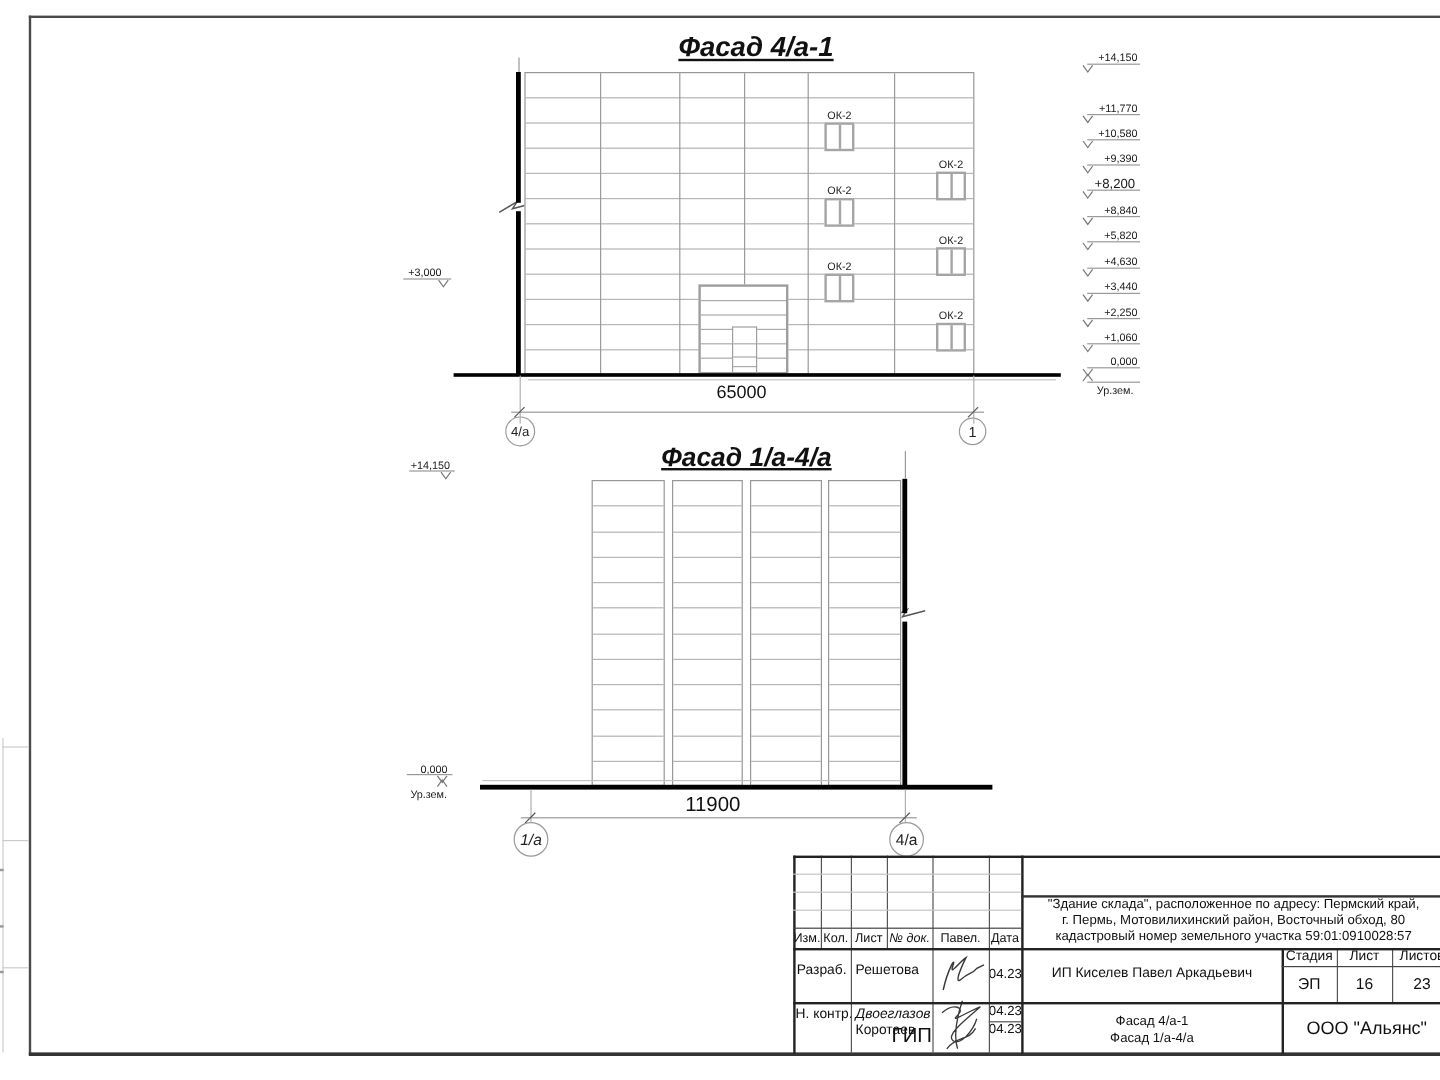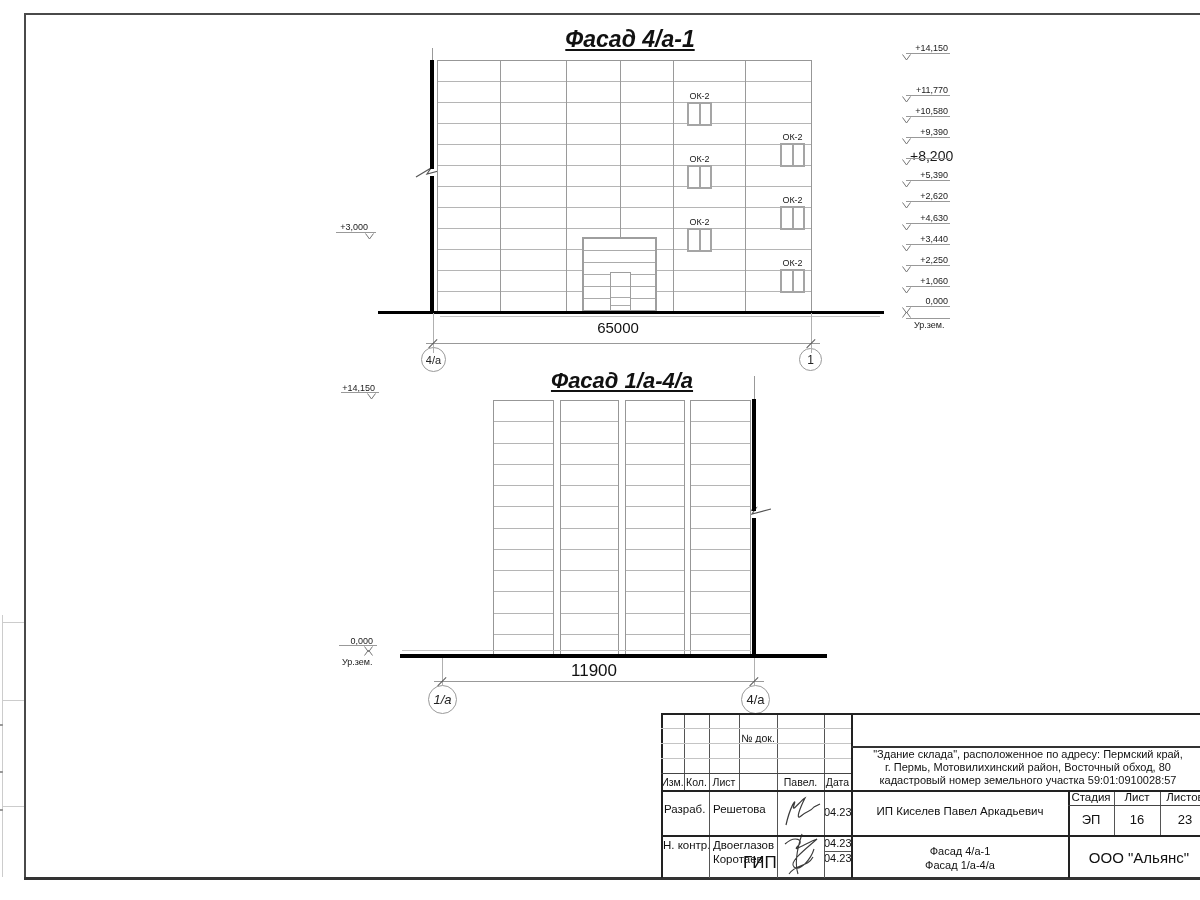--- a/index.html
+++ b/index.html
@@ -43,30 +43,30 @@
   <div class="axis-circle" style="left:741px; top:685px; width:27px; height:27px; font-size:13px;">4/а</div>
 
 
   <div class="tb-txt ctr" style="left:856px; top:748px; width:344px; font-size:11px;">"Здание склада", расположенное по адресу: Пермский край,</div>
   <div class="tb-txt ctr" style="left:856px; top:761px; width:344px; font-size:11px;">г. Пермь, Мотовилихинский район, Восточный обход, 80</div>
   <div class="tb-txt ctr" style="left:856px; top:774px; width:344px; font-size:11px;">кадастровый номер земельного участка 59:01:0910028:57</div>
 
   <div class="tb-txt ctr" style="left:661px; top:776px; width:23px; font-size:10.5px;">Изм.</div>
   <div class="tb-txt ctr" style="left:684px; top:776px; width:25px; font-size:10.5px;">Кол.</div>
   <div class="tb-txt ctr" style="left:709px; top:776px; width:30px; font-size:10.5px;">Лист</div>
-  <div class="tb-txt ctr" style="left:739px; top:732px; width:38px; font-size:10.5px;">№ док.</div>
+  <div class="tb-txt ctr" style="left:739px; top:776px; width:38px; font-size:10.5px;font-style:italic;">№ док.</div>
   <div class="tb-txt ctr" style="left:777px; top:776px; width:47px; font-size:10.5px;">Павел.</div>
   <div class="tb-txt ctr" style="left:824px; top:776px; width:27px; font-size:10.5px;">Дата</div>
 
   <div class="tb-txt" style="left:664px; top:803px; font-size:11.5px;">Разраб.</div>
   <div class="tb-txt" style="left:713px; top:803px; font-size:11.5px;">Решетова</div>
   <div class="tb-txt ctr" style="left:824px; top:806px; width:27px; font-size:11px;">04.23</div>
 
   <div class="tb-txt" style="left:663px; top:839px; font-size:11.5px;">Н. контр.</div>
-  <div class="tb-txt" style="left:713px; top:839px; font-size:11.5px;">Двоеглазов</div>
+  <div class="tb-txt" style="left:713px; top:839px; font-size:11.5px;font-style:italic;">Двоеглазов</div>
   <div class="tb-txt ctr" style="left:824px; top:837px; width:27px; font-size:11px;">04.23</div>
 
   <div class="tb-txt" style="left:699px; top:853px; font-size:17px;margin-left:44px;">ГИП</div>
   <div class="tb-txt" style="left:713px; top:853px; font-size:11.5px;">Коротаев</div>
   <div class="tb-txt ctr" style="left:824px; top:852px; width:27px; font-size:11px;">04.23</div>
 
   <div class="tb-txt ctr" style="left:852px; top:805px; width:216px; font-size:11.5px;">ИП Киселев Павел Аркадьевич</div>
 
   <div class="tb-txt ctr" style="left:1068px; top:791px; width:46px; font-size:11.5px;">Стадия</div>
   <div class="tb-txt ctr" style="left:1114px; top:791px; width:46px; font-size:11.5px;">Лист</div>
@@ -178,31 +178,31 @@
     <div class="t" style="left: 910px; top: 106px; width: 38px; font-size: 9px; text-align: right;">+10,580</div>
     <div style="position: absolute; left: 906px; top: 115.5px; width: 44px; height: 1px; background: rgb(153, 153, 153);"></div>
     <svg width="9" height="7" style="left: 902px; top: 116.5px;">
       <path d="M0.5,0.5 L4.5,6 L8.5,0.5" fill="none" stroke="#777" stroke-width="1"></path>
     </svg>
     <div class="t" style="left: 910px; top: 127px; width: 38px; font-size: 9px; text-align: right;">+9,390</div>
     <div style="position: absolute; left: 906px; top: 136.5px; width: 44px; height: 1px; background: rgb(153, 153, 153);"></div>
     <svg width="9" height="7" style="left: 902px; top: 137.5px;">
       <path d="M0.5,0.5 L4.5,6 L8.5,0.5" fill="none" stroke="#777" stroke-width="1"></path>
     </svg>
-    <div class="t" style="left: 910px; top: 148px; width: 38px; font-size: 14px; text-align: right;">+8,200</div>
+    <div class="t" style="left: 910px; top: 148px; width: 38px; font-size: 11px; text-align: center;">+8,200</div>
     <div style="position: absolute; left: 906px; top: 157.5px; width: 44px; height: 1px; background: rgb(153, 153, 153);"></div>
     <svg width="9" height="7" style="left: 902px; top: 158.5px;">
       <path d="M0.5,0.5 L4.5,6 L8.5,0.5" fill="none" stroke="#777" stroke-width="1"></path>
     </svg>
-    <div class="t" style="left: 910px; top: 170px; width: 38px; font-size: 9px; text-align: right;">+5,390</div>
+    <div class="t" style="left: 910px; top: 170px; width: 38px; font-size: 9px; text-align: right;">+8,840</div>
     <div style="position: absolute; left: 906px; top: 179.5px; width: 44px; height: 1px; background: rgb(153, 153, 153);"></div>
     <svg width="9" height="7" style="left: 902px; top: 180.5px;">
       <path d="M0.5,0.5 L4.5,6 L8.5,0.5" fill="none" stroke="#777" stroke-width="1"></path>
     </svg>
-    <div class="t" style="left: 910px; top: 191px; width: 38px; font-size: 9px; text-align: right;">+2,620</div>
+    <div class="t" style="left: 910px; top: 191px; width: 38px; font-size: 9px; text-align: right;">+5,820</div>
     <div style="position: absolute; left: 906px; top: 200.5px; width: 44px; height: 1px; background: rgb(153, 153, 153);"></div>
     <svg width="9" height="7" style="left: 902px; top: 201.5px;">
       <path d="M0.5,0.5 L4.5,6 L8.5,0.5" fill="none" stroke="#777" stroke-width="1"></path>
     </svg>
     <div class="t" style="left: 910px; top: 213px; width: 38px; font-size: 9px; text-align: right;">+4,630</div>
     <div style="position: absolute; left: 906px; top: 222.5px; width: 44px; height: 1px; background: rgb(153, 153, 153);"></div>
     <svg width="9" height="7" style="left: 902px; top: 223.5px;">
       <path d="M0.5,0.5 L4.5,6 L8.5,0.5" fill="none" stroke="#777" stroke-width="1"></path>
     </svg>
     <div class="t" style="left: 910px; top: 234px; width: 38px; font-size: 9px; text-align: right;">+3,440</div>

